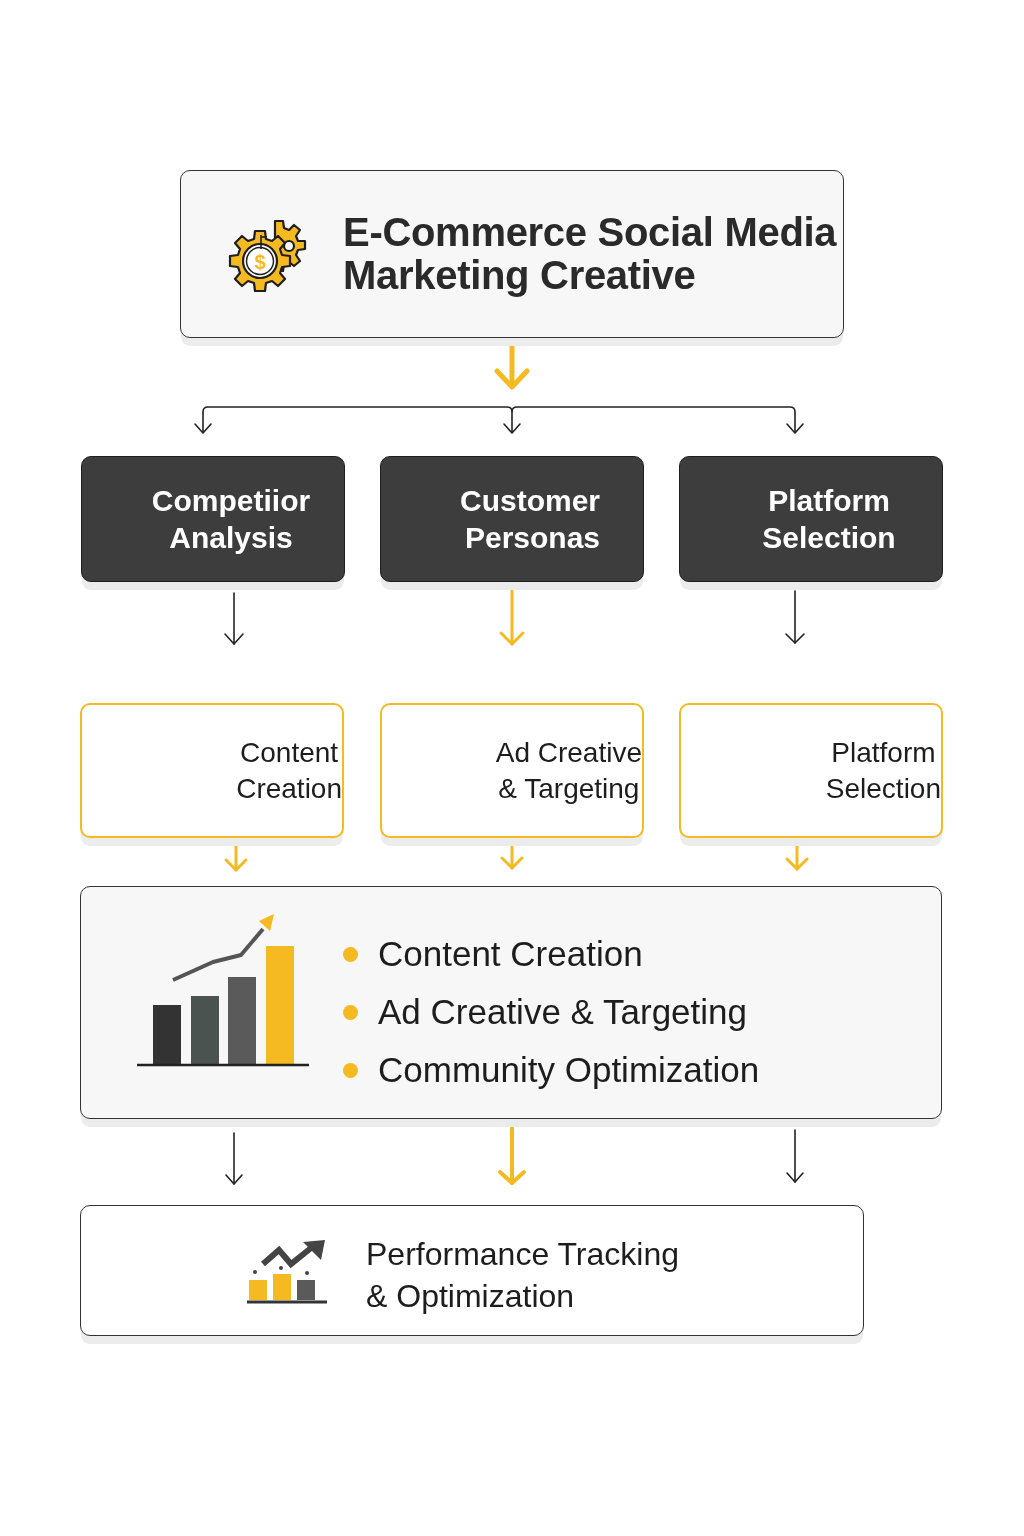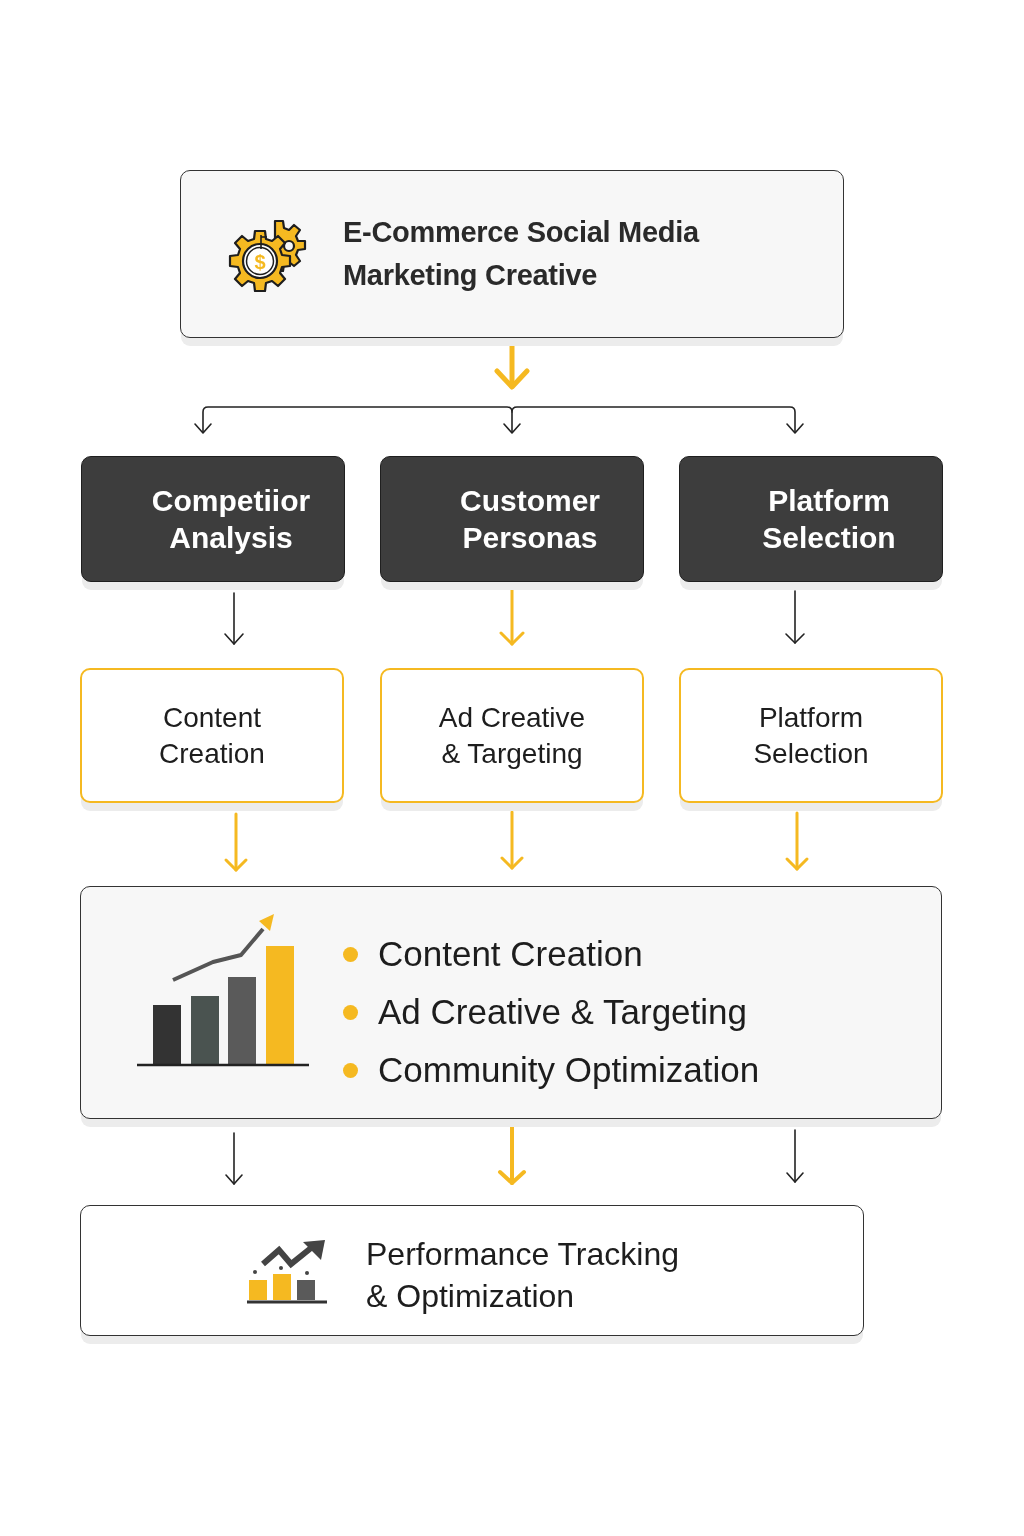--- a/index.html
+++ b/index.html
@@ -9,34 +9,34 @@
   }
   .box {
     position: absolute; box-sizing: border-box; border-radius: 10px;
     box-shadow: 0 9px 0 -1px #ececec;
   }
   .title-box {
     left: 180px; top: 170px; width: 664px; height: 168px;
     background: #f7f7f7; border: 1.5px solid #333;
   }
   .title-text {
-    position: absolute; left: 162px; top: 40px; font-size: 29px; font-weight: bold;
+    position: absolute; left: 162px; top: 40px; font-size: 40px; font-weight: bold;
     line-height: 43px; color: #2a2a2a; letter-spacing: -0.3px;
   }
   .gear { position: absolute; left: 44px; top: 44px; width: 92px; height: 88px; }
   .dark-box {
     top: 456px; width: 264px; height: 126px; background: #3d3d3d; border: 1.5px solid #1f1f1f;
     display: flex; align-items: center; justify-content: center; text-align: center; padding-left: 36px;
   }
   .dark-box span {
     color: #fff; font-size: 30px; font-weight: bold; line-height: 37px; white-space: pre-line;
   }
   .yellow-box {
-    top: 668px; width: 264px; height: 135px; background: #fff; border: 2px solid #f5b921;
-    display: flex; align-items: center; justify-content: center; text-align: center;
+    top: 703px; width: 264px; height: 135px; background: #fff; border: 2px solid #f5b921;
+    display: flex; align-items: center; justify-content: flex-end; text-align: center;
   }
   .yellow-box span {
     color: #1d1d1d; font-size: 28px; line-height: 36px; white-space: pre-line;
   }
   .summary-box {
     left: 80px; top: 886px; width: 862px; height: 233px; background: #f7f7f7; border: 1.5px solid #333;
   }
   .bullets { position: absolute; left: 262px; top: 38px; margin: 0; padding: 0; list-style: none; }
   .bullets li {
     font-size: 35px; line-height: 58px; color: #1d1d1d; display: flex; align-items: center;
@@ -135,21 +135,21 @@
   <div class="title-text">
     <div>E-Commerce Social Media</div>
     <div>Marketing Creative</div>
   </div>
 </div>
 
 <div class="box dark-box" style="left:81px;">
   <span>Competiior
 Analysis</span>
 </div>
-<div class="box dark-box" style="left:380px;">
+<div class="box dark-box" style="left:380px;text-align:right;">
   <span>Customer
 Personas</span>
 </div>
 <div class="box dark-box" style="left:679px;">
   <span>Platform
 Selection</span>
 </div>
 
 <div class="box yellow-box" style="left:80px;">
   <span>Content

